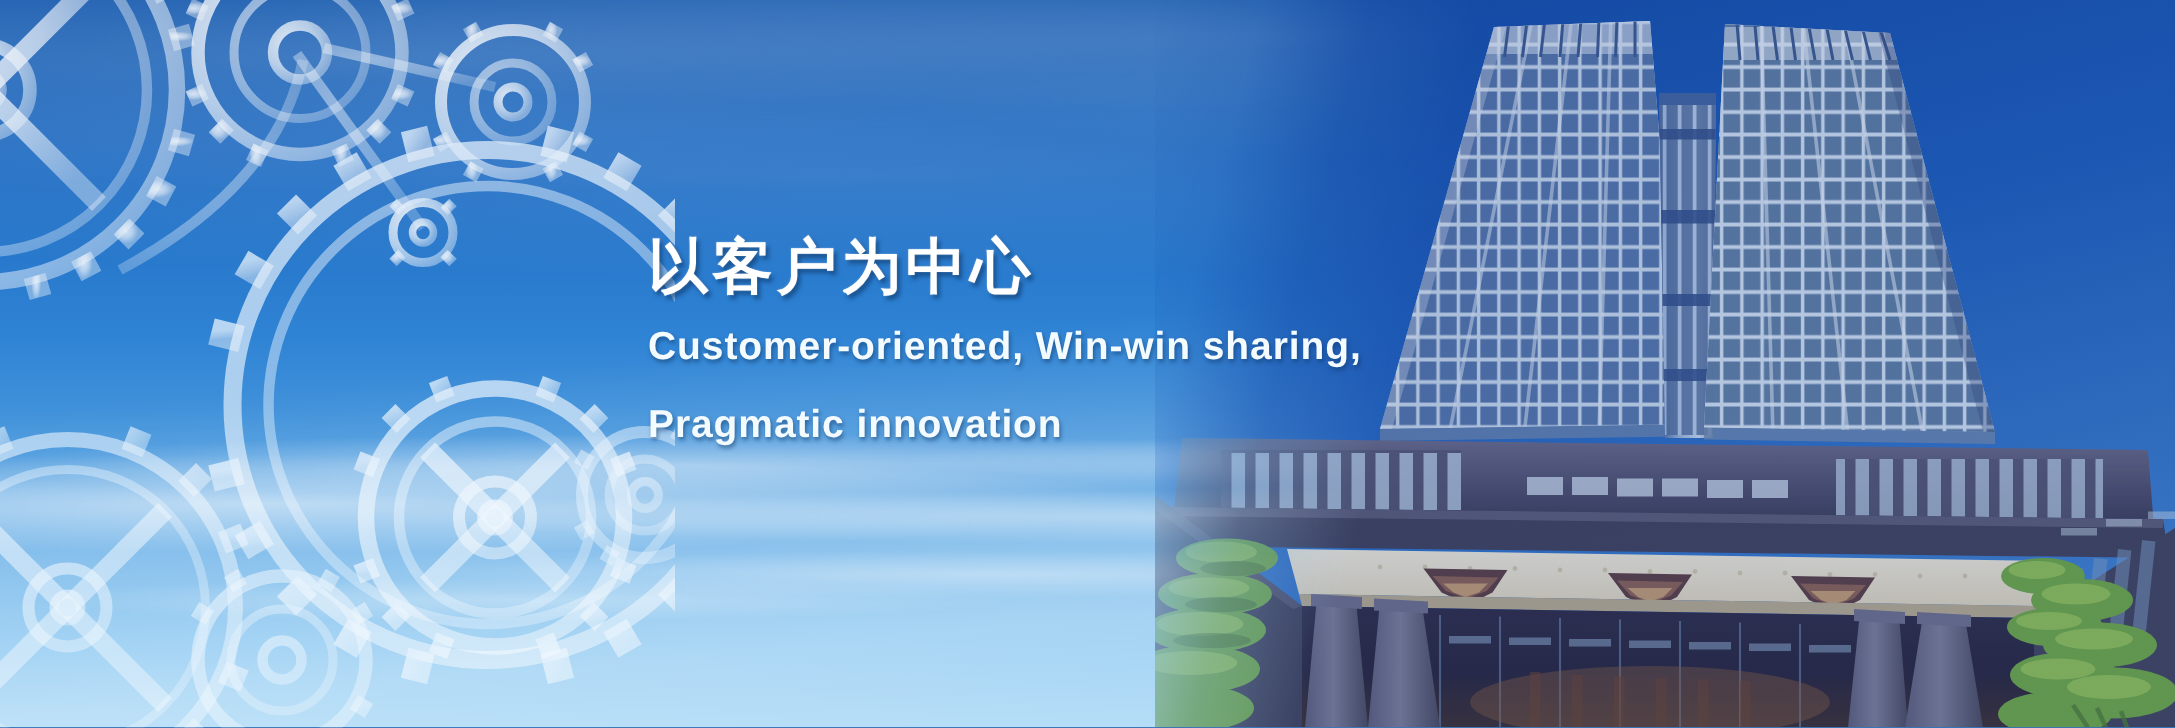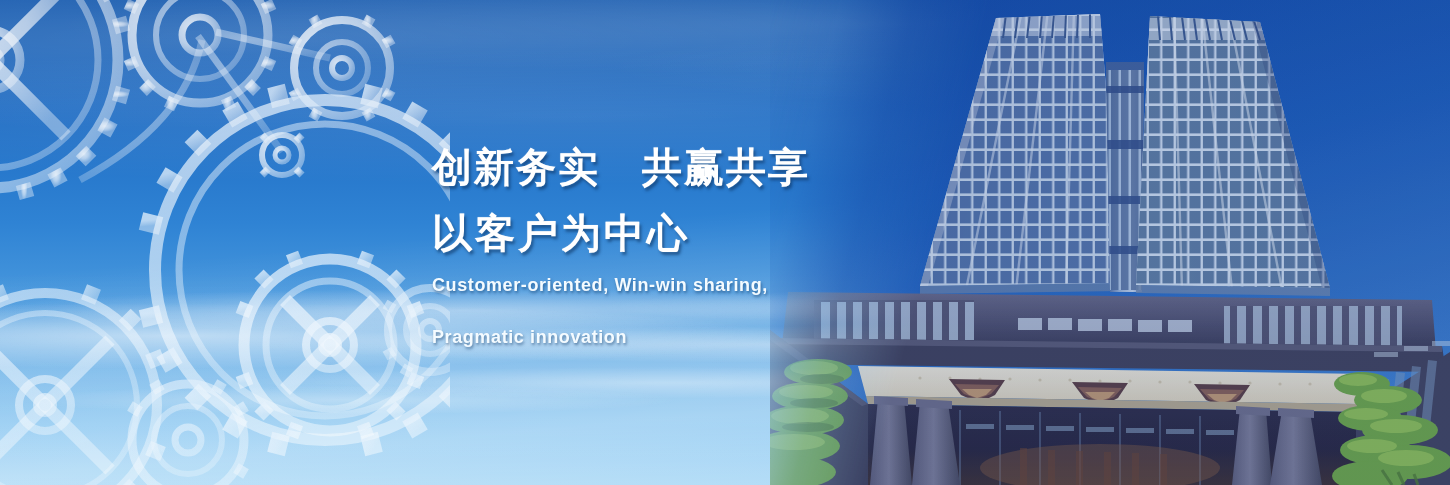--- a/index.html
+++ b/index.html
@@ -68,21 +68,21 @@
     color:#ffffff;
     font-size:40px; line-height:55px;
     font-weight:700;
     letter-spacing:2px;
     white-space:pre;
     text-shadow:2px 3px 3px rgba(10,45,90,.55), 0 0 1px rgba(255,255,255,.6);
   }
   .h-cn.l2{ letter-spacing:3px;margin-top:11px; }
   .sub{
     color:#f4fbff;
-    font-size:18px; line-height:37px;
+    font-size:26px; line-height:37px;
     font-weight:600;
     letter-spacing:.6px;
     white-space:pre;
     margin-top:6px;
     text-shadow:1px 2px 3px rgba(12,52,98,.55);
   }
   .sub.l2{ margin-top:15px; }
 </style>
 </head>
 <body>
@@ -673,19 +673,18 @@
           <line x1="644" y1="474" x2="648" y2="485"></line>
         </g>
       </g>
 
       <rect width="680" height="485" fill="#2b3f7a" opacity=".16"></rect>
       <rect width="680" height="485" fill="url(#psky)" opacity=".06"></rect>
     </svg>
   </div>
 
   <div class="copy">
-    <div class="h-cn">创新务实　共赢共享</div>
     <div class="h-cn l2">以客户为中心</div>
     <div class="sub">Customer-oriented, Win-win sharing,</div>
     <div class="sub l2">Pragmatic innovation</div>
   </div>
 
 </div>
 
 </body></html>

